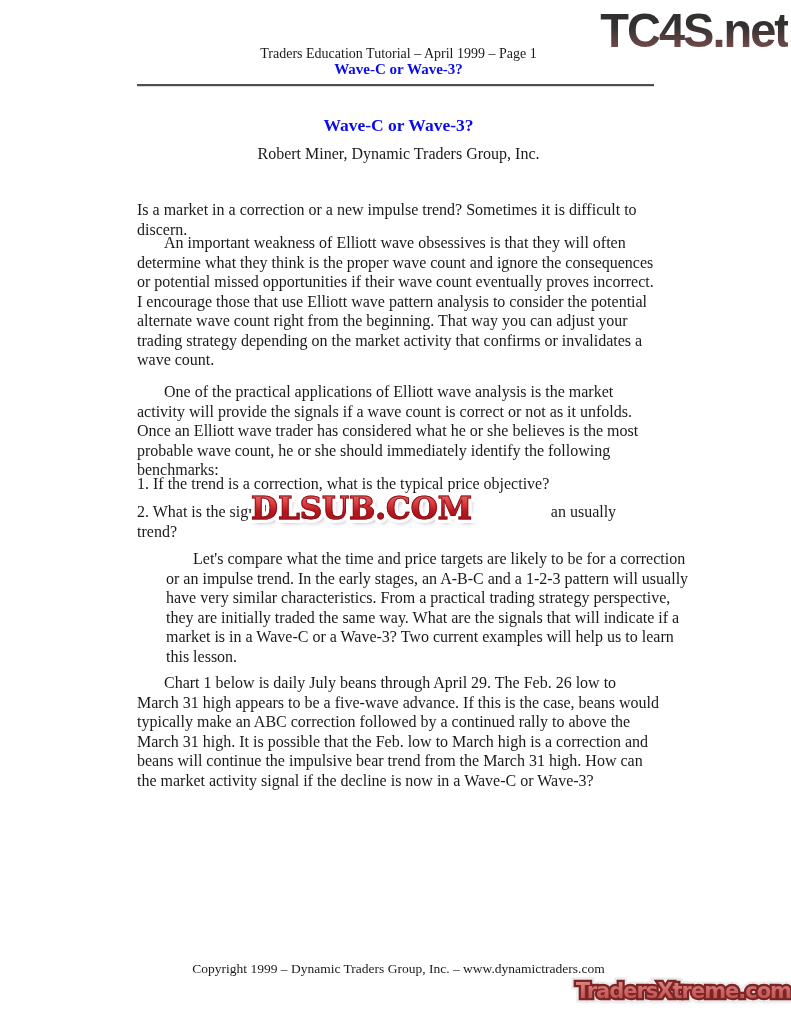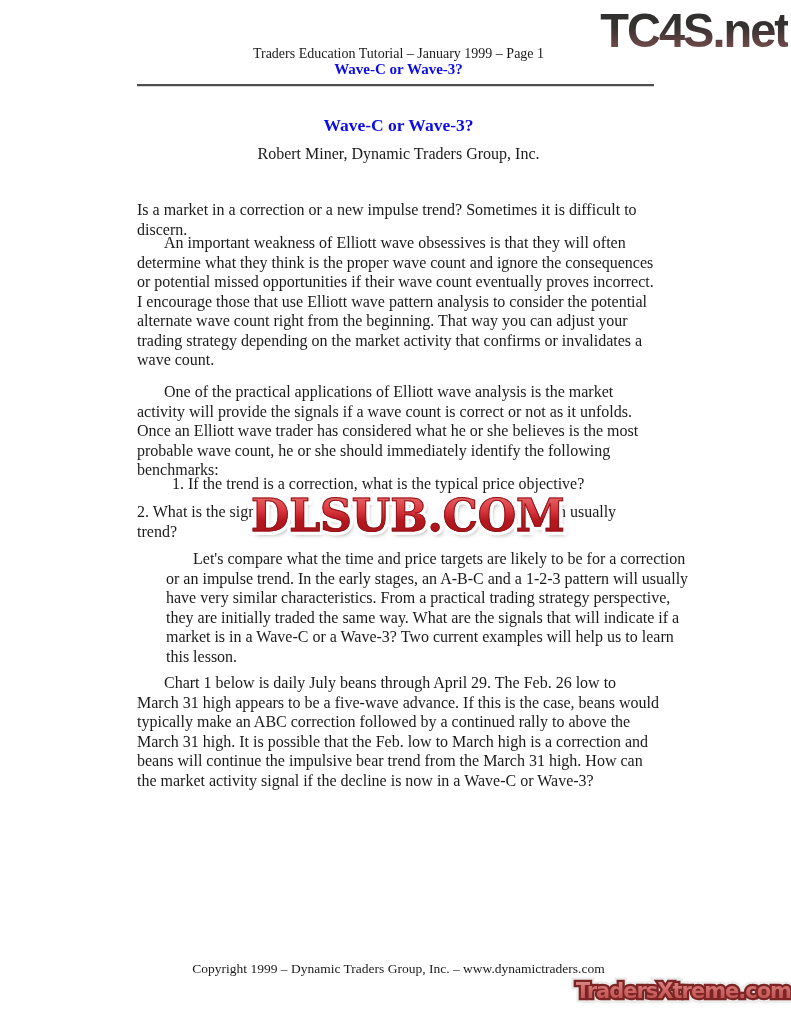--- a/index.html
+++ b/index.html
@@ -27,21 +27,21 @@
   
   .doc-title { top: 115px; font-size: 17.5px; font-weight: bold; color: #0b0be8; }
   .byline { top: 145px; font-size: 16px; }
 
   
   .para { font-size: 16px; line-height: 19.5px; }
   .indent { text-indent: 27px; }
   .p1 { top: 200px; }
   .p2 { top: 233px; }
   .p3 { top: 382px; }
-  .li1 { top: 474px; margin-left: 35px; }
+  .li1 { top: 474px; }
   .li2 { top: 502px; }
   .p4 { top: 549px; margin-left: 29px; }
   .p5 { top: 673px; }
   .gap-spacer { display: inline-block; width: 283px; height: 1px; }
 
   
   .footer-line { top: 961px; font-size: 13.5px; text-align: center; }
 
   
   .wm-tc4s {
@@ -51,21 +51,21 @@
     background: linear-gradient(180deg, #2d2d2d 0%, #353131 45%, #6c4848 78%, #9a6f6f 100%);
     -webkit-background-clip: text; background-clip: text; color: transparent;
     transform: scaleY(1.04); transform-origin: top;
   }
 
   
   .wm-dlsub { position: absolute; left: 251px; top: 490px; width: 290px; height: 48px; }
   .wm-dlsub .layer {
     position: absolute; left: 0; top: 0; white-space: nowrap;
     font-family: "DejaVu Serif", serif; font-weight: bold;
-    font-size: 44px; letter-spacing: 0px;
+    font-size: 31px; letter-spacing: 0px;
   }
   .wm-dlsub .outline {
     -webkit-text-stroke: 8px #ffffff; color: #ffffff;
     text-shadow: 0 0 5px rgba(140,140,140,0.75), 3px 4px 4px rgba(110,110,110,0.55);
   }
   .wm-dlsub .fill {
     background: linear-gradient(180deg, #ee7a7a 0%, #d63archive 0, #d6343a 42%, #b5181e 60%, #a21318 100%);
     background: linear-gradient(180deg, #ee7a7a 0%, #d6343a 42%, #b5181e 60%, #a21318 100%);
     -webkit-background-clip: text; background-clip: text; color: transparent;
     -webkit-text-stroke: 1px #8f1218;
@@ -90,21 +90,21 @@
 
   .abs { position: absolute; }
 </style>
 </head>
 <body>
 
 <div class="page">
 
   <div class="wm-tc4s">TC4S.net</div>
 
-  <div class="content-col centered abs hdr-line1">Traders Education Tutorial – January 1999 – Page 1</div>
+  <div class="content-col centered abs hdr-line1">Traders Education Tutorial – April 1999 – Page 1</div>
   <div class="content-col centered abs hdr-line2">Wave-C or Wave-3?</div>
   <div class="rule"></div>
 
   <div class="content-col centered abs doc-title">Wave-C or Wave-3?</div>
   <div class="content-col abs para p1">Is a market in a correction or a new impulse trend? Sometimes it is difficult to discern.</div>
 
   <div class="content-col centered abs byline">Robert Miner, Dynamic Traders Group, Inc.</div>
   <div class="content-col abs para indent p2">An important weakness of Elliott wave obsessives is that they will often determine what they think is the proper wave count and ignore the consequences or potential missed opportunities if their wave count eventually proves incorrect. I encourage those that use Elliott wave pattern analysis to consider the potential alternate wave count right from the beginning. That way you can adjust your trading strategy depending on the market activity that confirms or invalidates a wave count.</div>
   <div class="content-col abs para indent p3">One of the practical applications of Elliott wave analysis is the market activity will provide the signals if a wave count is correct or not as it unfolds. Once an Elliott wave trader has considered what he or she believes is the most probable wave count, he or she should immediately identify the following benchmarks:</div>
 

